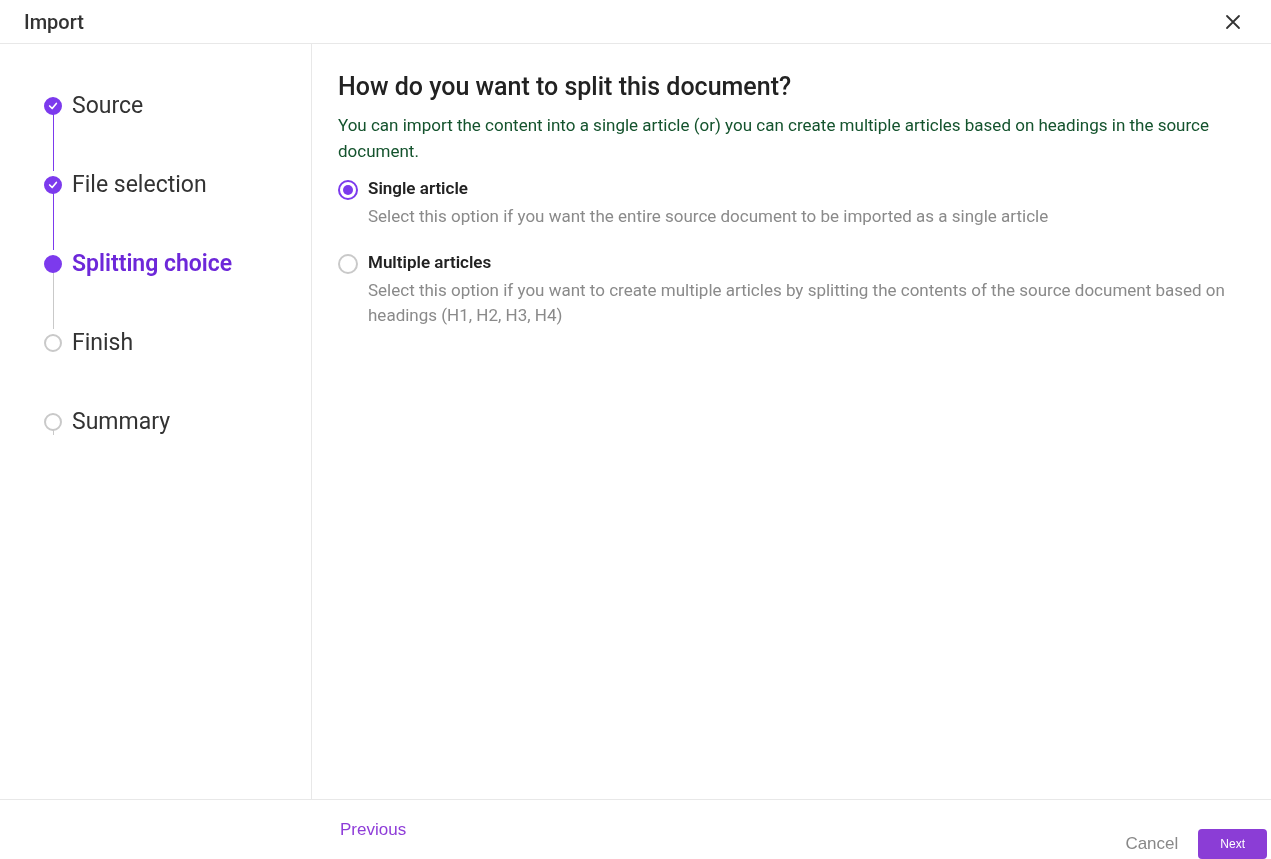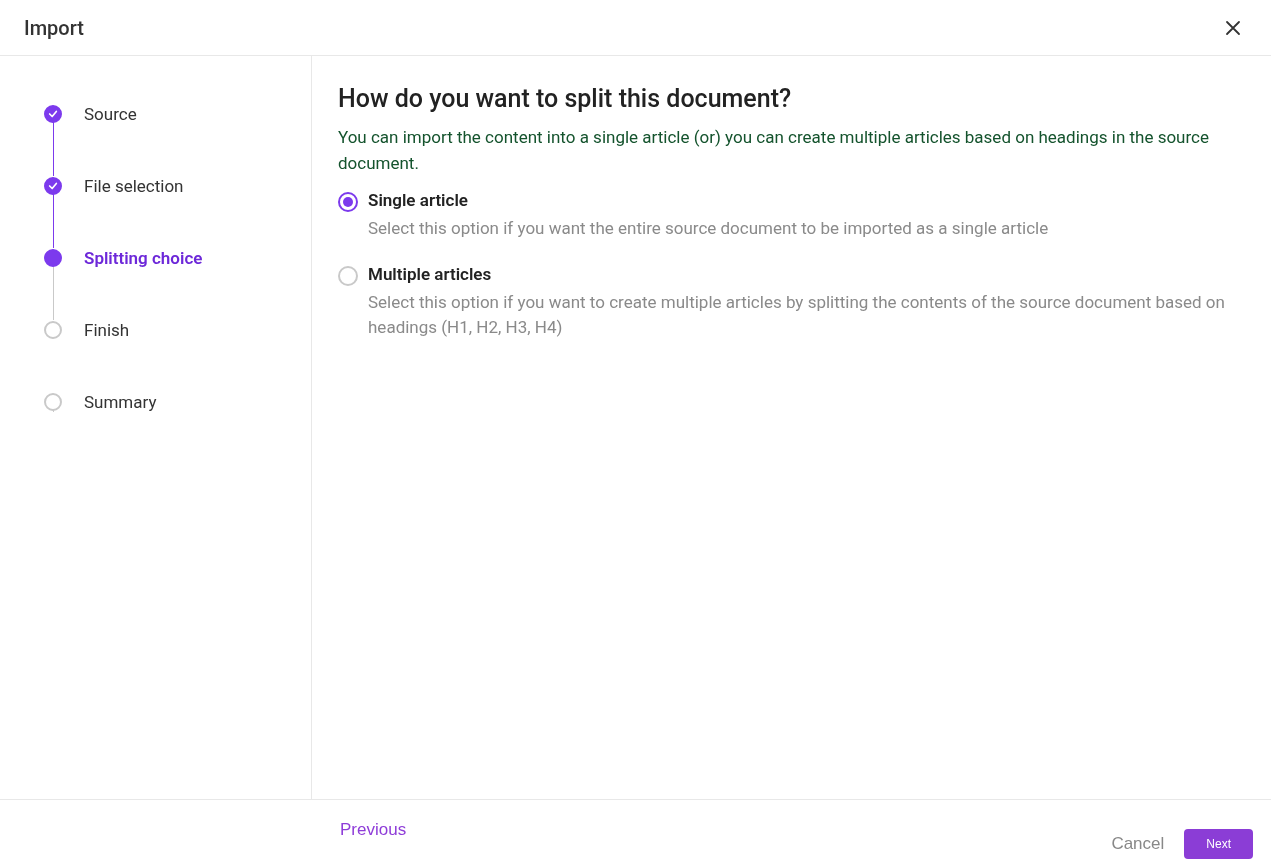--- a/index.html
+++ b/index.html
@@ -12,21 +12,21 @@
       overflow: hidden;
       display: flex;
       flex-direction: column;
     }
     .header {
       display: flex;
       align-items: center;
       justify-content: space-between;
       padding: 16px 24px;
       border-bottom: 1px solid #e8e8e8;
-      height: 56px;
+      height: 44px;
     }
     .header-title {
       font-size: 20px;
       font-weight: 500;
       color: #333;
     }
     .close-btn {
       background: none;
       border: none;
       cursor: pointer;
@@ -90,22 +90,22 @@
       bottom: 0;
       width: 1px;
       background: #c9c9c9;
       z-index: 1;
     }
     .step.completed .step-line,
     .step.completed + .step .step-line-prev { background: #7c3aed; }
     
     .step-line.done { background: #7c3aed; }
     .step-label {
-      margin-left: 22px;
-      font-size: 17px;
+      margin-left: 10px;
+      font-size: 23px;
       color: #333;
     }
     .step.current .step-label {
       font-weight: 600;
       color: #6d28d9;
     }
     .main {
       flex: 1;
       padding: 28px 24px 20px 26px;
       overflow-y: auto;
@@ -159,21 +159,21 @@
     .option-desc {
       font-size: 17px;
       line-height: 1.5;
       color: #8a8a8a;
     }
     .footer {
       height: 60px;
       border-top: 1px solid #e8e8e8;
       display: flex;
       align-items: center;
-      padding-right: 18px;
+      padding-right: 4px;
     }
     .footer-spacer-left { width: 312px; }
     .footer-inner {
       flex: 1;
       display: flex;
       align-items: center;
       padding-left: 28px;
     }
     .btn-prev {
       background: none;

